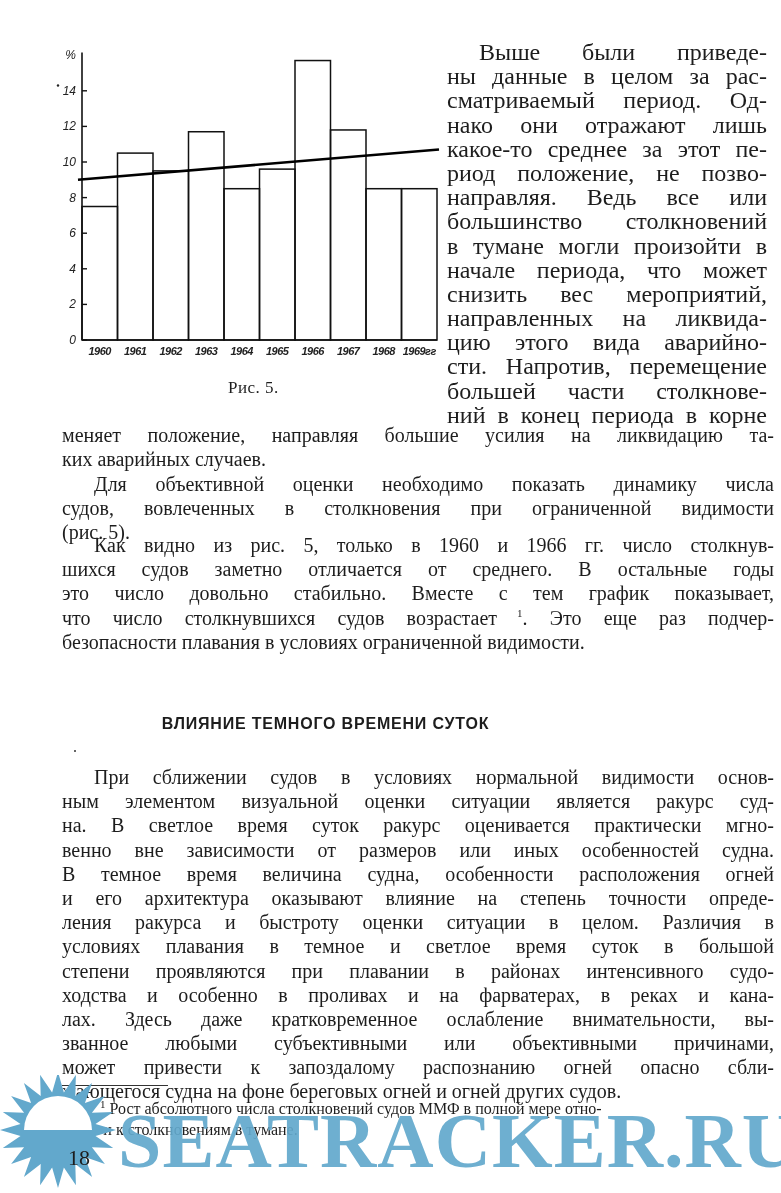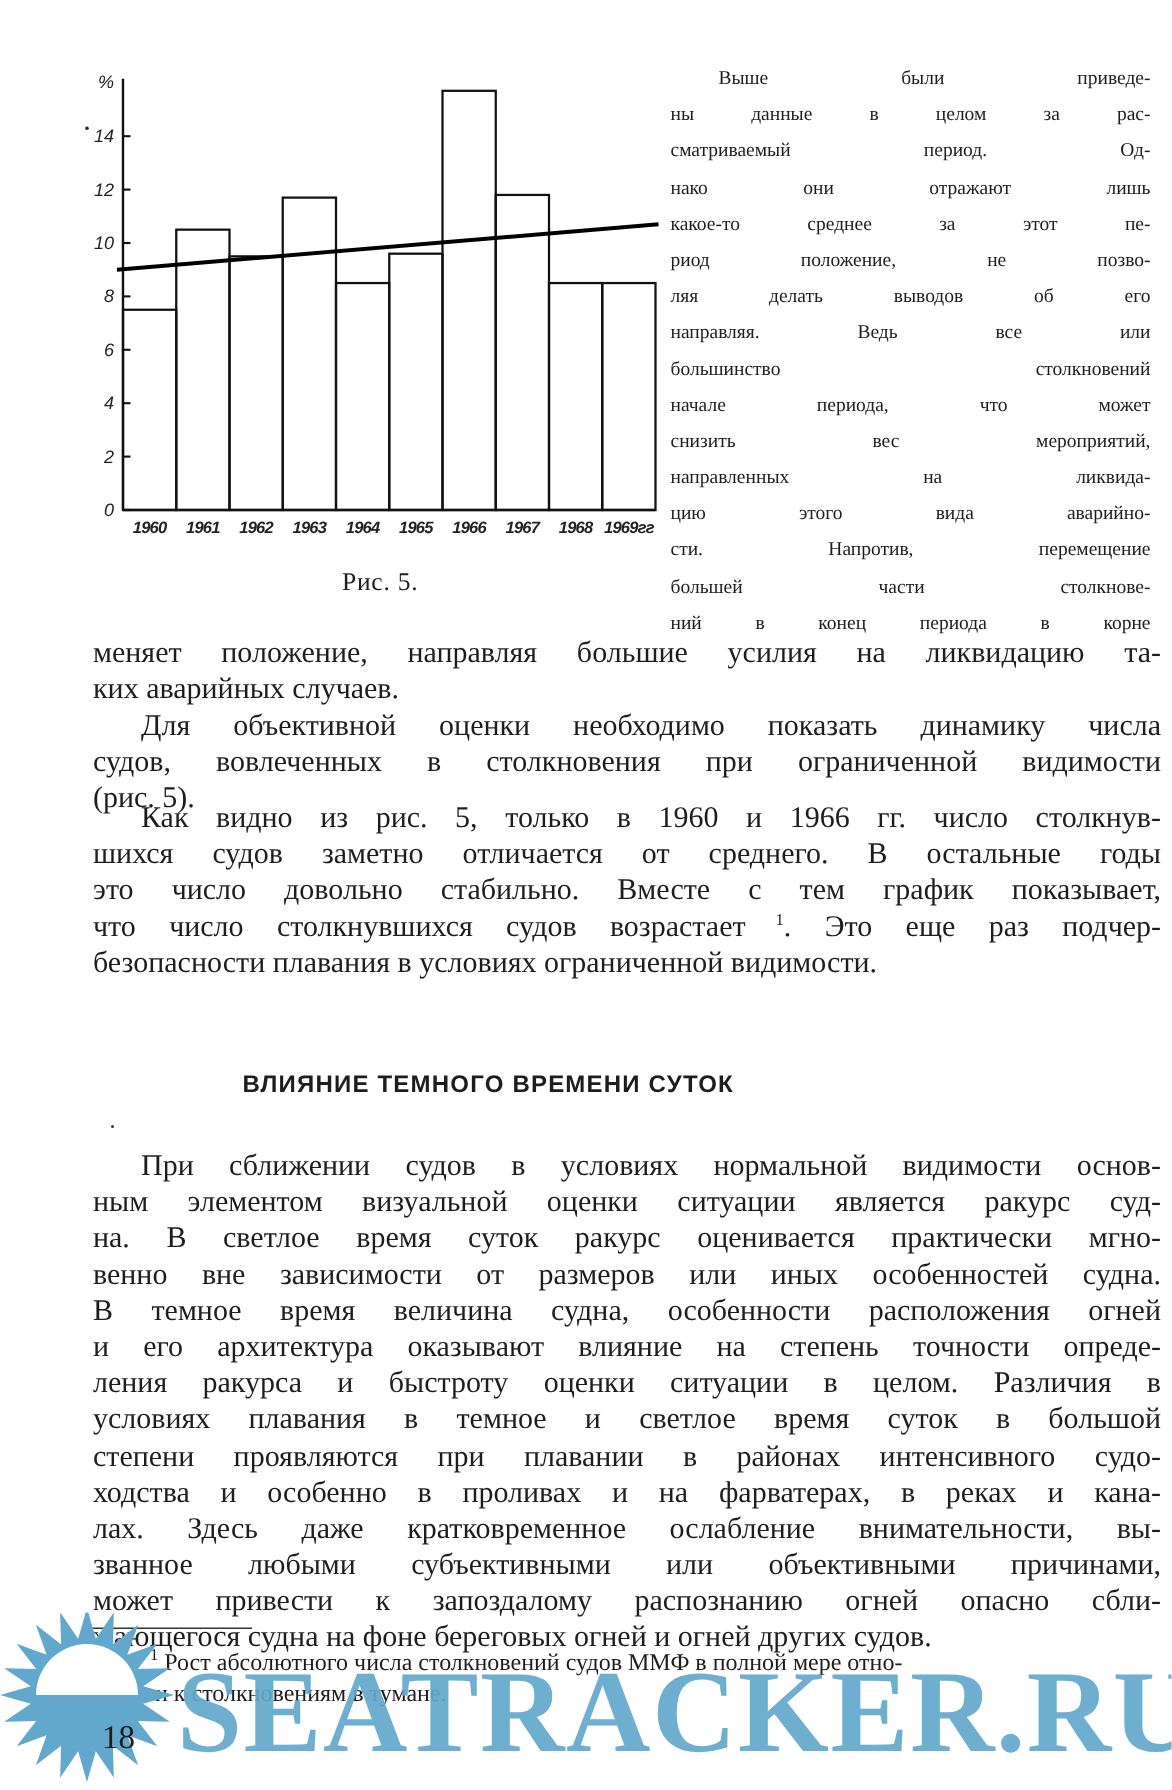--- a/index.html
+++ b/index.html
@@ -7,21 +7,21 @@
       width: 781px; height: 1193px; position: relative; overflow: hidden;
       background: #ffffff; color: #1d1d1d;
       font-family: "Liberation Serif", "DejaVu Serif", serif;
     }
     .page { position: absolute; left: 0; top: 0; width: 781px; height: 1193px; }
     #chart { position: absolute; left: 45px; top: 50px; width: 410px; height: 320px; }
     #chart svg { overflow: visible; }
     .tick-label { font-family: "Liberation Sans", sans-serif; font-style: italic; font-size: 12px; fill: #222; }
     .x-label { font-family: "Liberation Sans", sans-serif; font-style: italic; font-weight: bold; font-size: 11px; fill: #222; letter-spacing: -0.5px; }
     .fig-caption { position: absolute; left: 228px; top: 378px; font-size: 17px; letter-spacing: 0.5px; }
-    .side-col { position: absolute; left: 447px; top: 40px; width: 320px; font-size: 13px; line-height: 24.2px; }
+    .side-col { position: absolute; left: 447px; top: 40px; width: 320px; font-size: 24px; line-height: 24.2px; }
     .side-col .line { display: block; text-align: justify; text-align-last: justify; white-space: nowrap; height: 24.2px; }
     .full { position: absolute; left: 62px; width: 712px; font-size: 20px; line-height: 24.2px; }
     .full .line { display: block; text-align: justify; text-align-last: justify; white-space: nowrap; height: 24.2px; }
     .full .line.last { text-align-last: left; }
     .side-col .line.indent, .full .line.indent { padding-left: 32px; }
     .heading { position: absolute; left: 0; width: 651px; top: 715px; text-align: center; font-family: "Liberation Sans", sans-serif; font-weight: bold; font-size: 16px; letter-spacing: 0.8px; }
     .sup { font-size: 11px; vertical-align: super; line-height: 0; }
     .footnote-rule { position: absolute; left: 62px; top: 1085px; width: 106px; height: 1px; background: #333; }
     .footnote { position: absolute; left: 100px; top: 1098px; width: 670px; font-size: 16px; line-height: 21px; }
     .footnote .line { display: block; white-space: nowrap; }
@@ -81,23 +81,23 @@
   </div>
   <div class="fig-caption">Рис. 5.</div>
 
   <div class="side-col" id="side-col">
       <span class="line indent">Выше были приведе-</span>
       <span class="line">ны данные в целом за рас-</span>
       <span class="line">сматриваемый период. Од-</span>
       <span class="line">нако они отражают лишь</span>
       <span class="line">какое-то среднее за этот пе-</span>
       <span class="line">риод положение, не позво-</span>
-      <span class="line">ляя делать выводов об его</span>
       <span class="line">направляя. Ведь все или</span>
       <span class="line">большинство столкновений</span>
+      <span class="line">в тумане могли произойти в</span>
       <span class="line">начале периода, что может</span>
       <span class="line">снизить вес мероприятий,</span>
       <span class="line">направленных на ликвида-</span>
       <span class="line">цию этого вида аварийно-</span>
       <span class="line">сти. Напротив, перемещение</span>
       <span class="line">большей части столкнове-</span>
       <span class="line">ний в конец периода в корне</span>
     </div>
 
   <div class="full" id="p1" style="top:423px;">

